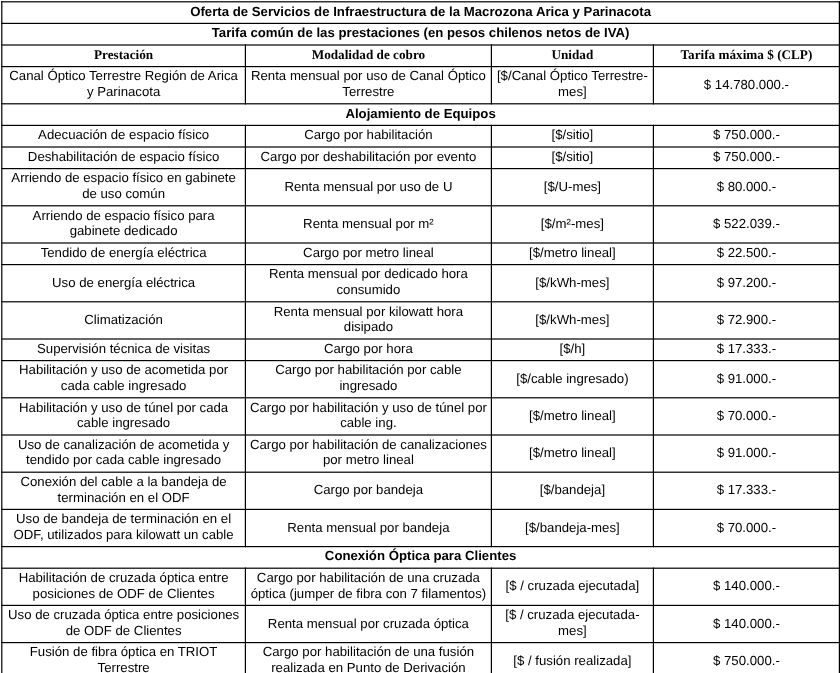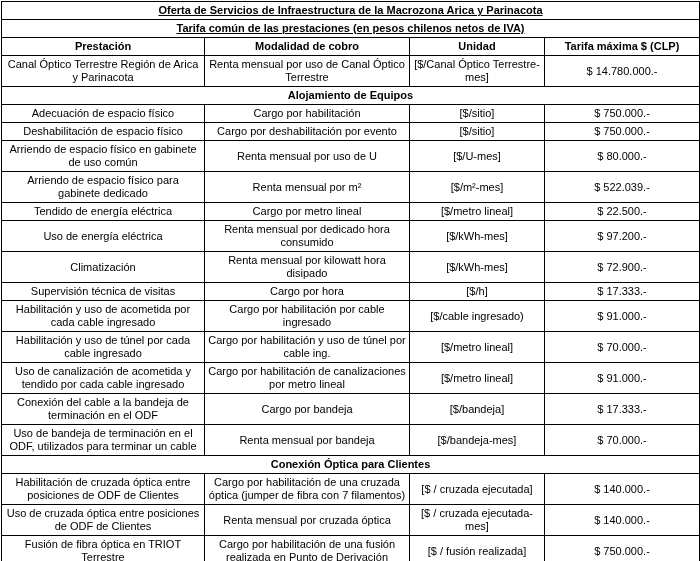--- a/index.html
+++ b/index.html
@@ -28,26 +28,26 @@
     line-height: 13px;
     text-align: center;
     vertical-align: middle;
     padding: 2px 3px;
     word-wrap: break-word;
   }
   td.title-cell {
     font-weight: bold;
     font-size: 11.5px;
     padding: 3px 4px;
-    text-decoration: underline;
   }
   th.col-header {
     font-weight: bold;
     font-size: 11.5px;
     padding: 3px 4px;
+    font-family: Liberation Serif, serif;
   }
   td.section-cell {
     font-weight: bold;
     font-size: 11.5px;
     padding: 2px 4px;
   }
   td.data-cell {
     font-weight: normal;
   }
 </style>
@@ -151,21 +151,21 @@
           <td class="data-cell">[$/metro lineal]</td>
           <td class="data-cell">$ 91.000.-</td>
         </tr>
         <tr>
           <td class="data-cell">Conexión del cable a la bandeja de terminación en el ODF</td>
           <td class="data-cell">Cargo por bandeja</td>
           <td class="data-cell">[$/bandeja]</td>
           <td class="data-cell">$ 17.333.-</td>
         </tr>
         <tr>
-          <td class="data-cell">Uso de bandeja de terminación en el ODF, utilizados para terminar un cable</td>
+          <td class="data-cell">Uso de bandeja de terminación en el ODF, utilizados para kilowatt un cable</td>
           <td class="data-cell">Renta mensual por bandeja</td>
           <td class="data-cell">[$/bandeja-mes]</td>
           <td class="data-cell">$ 70.000.-</td>
         </tr>
         <tr>
           <td colspan="4" class="section-cell">Conexión Óptica para Clientes</td>
         </tr>
         <tr>
           <td class="data-cell">Habilitación de cruzada óptica entre posiciones de ODF de Clientes</td>
           <td class="data-cell">Cargo por habilitación de una cruzada óptica (jumper de fibra con 7 filamentos)</td>

